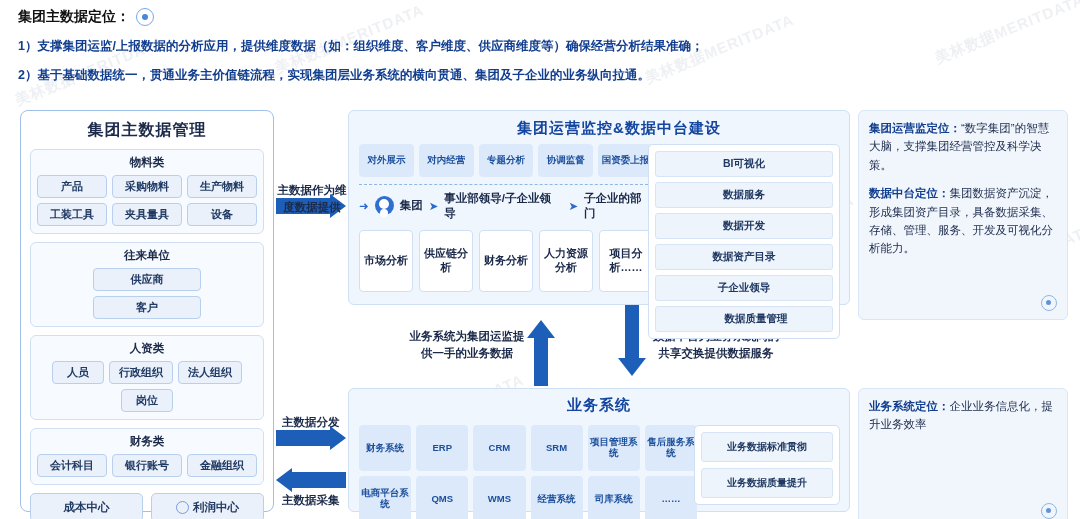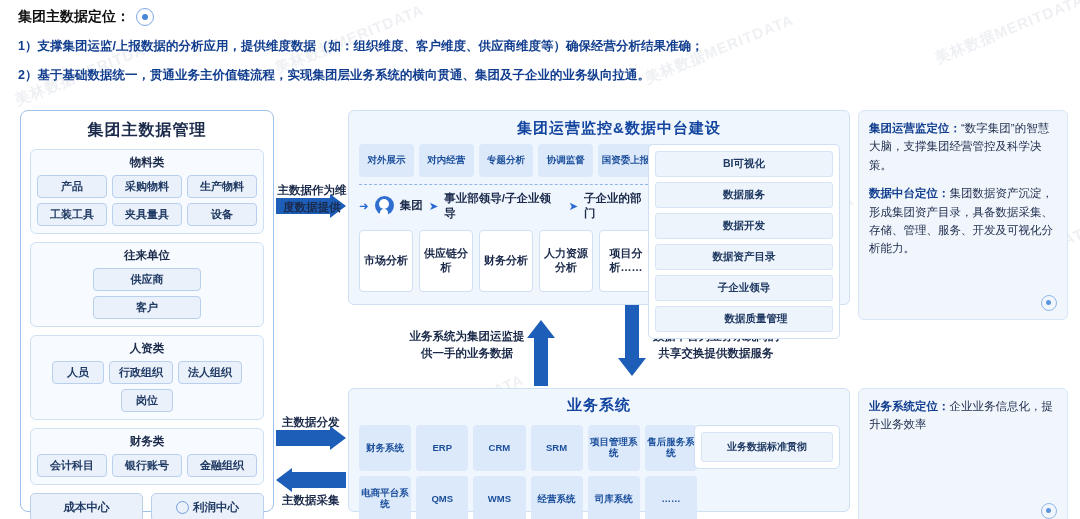--- a/index.html
+++ b/index.html
@@ -280,20 +280,21 @@
       <div class="bsc">电商平台系统</div>
       <div class="bsc">QMS</div>
       <div class="bsc">WMS</div>
       <div class="bsc">经营系统</div>
       <div class="bsc">司库系统</div>
       <div class="bsc">……</div>
     </div>
   </div>
   <div class="bsside">
     <div class="bss">业务数据标准贯彻</div>
+    <div class="bss">业务数据质量提升</div>
   </div>
 </div>
 
 <div class="note note1">
   <div>
     <b>集团运营监定位：</b><span>“数字集团”的智慧大脑，支撑集团经营管控及科学决策。</span>
   </div>
   <div style="margin-top:10px;">
     <b>数据中台定位：</b><span>集团数据资产沉淀，形成集团资产目录，具备数据采集、存储、管理、服务、开发及可视化分析能力。</span>
   </div>

